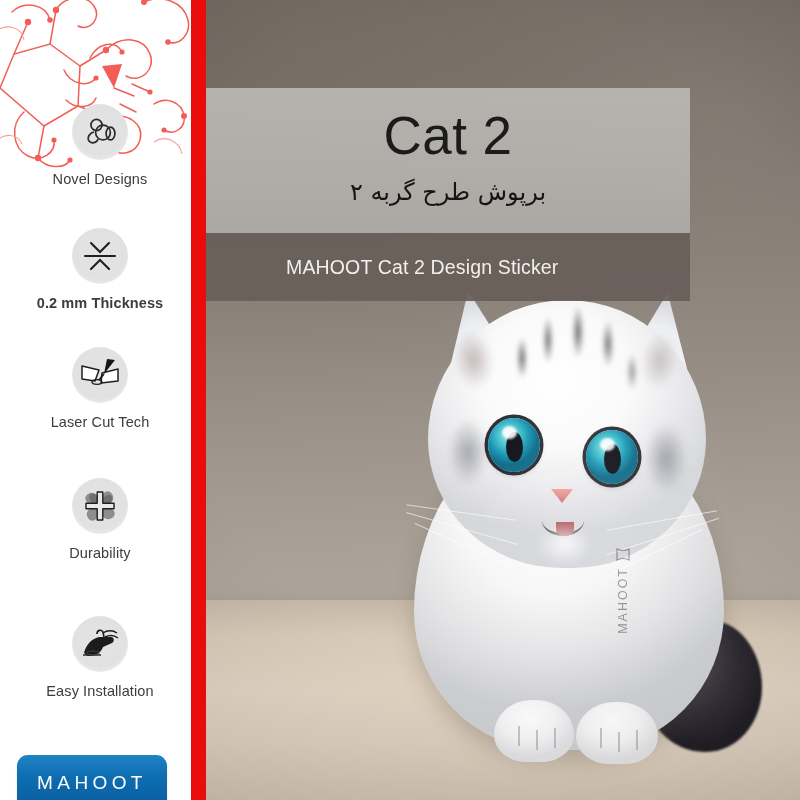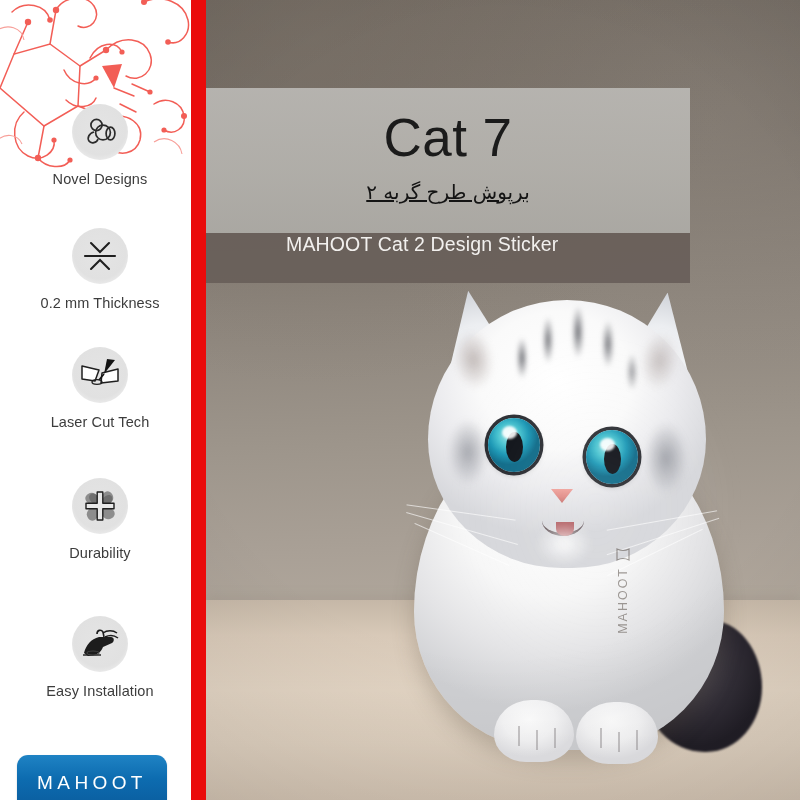--- a/index.html
+++ b/index.html
@@ -16,21 +16,21 @@
   .doodle{position:absolute;left:-6px;top:-8px;width:205px;height:185px;
           opacity:.95;pointer-events:none;}
 
   .feature{position:absolute;left:0;width:200px;text-align:center;}
   .fbadge{width:56px;height:56px;border-radius:50%;
           background:radial-gradient(circle at 50% 45%, #e4e4e4 0%, #e1e1e1 62%, #ededed 80%, #f7f7f7 100%);
           margin:0 auto;display:flex;align-items:center;justify-content:center;}
   .flabel{margin-top:11px;font-size:14.5px;color:#3c3c3c;letter-spacing:.1px;
           font-family:"Liberation Sans","DejaVu Sans",sans-serif;white-space:nowrap;}
 
-  .f0{top:104px;} .f1{top:228px;} .f2{top:347px;} .f3{top:478px;} .f4{top:616px;}
+  .f0{top:104px;} .f1{top:228px;font-weight:bold;} .f2{top:347px;} .f3{top:478px;} .f4{top:616px;}
 
   
   .brand{position:absolute;left:17px;top:755px;width:150px;height:56px;
          background:linear-gradient(180deg,#1f83c4 0%,#0d6cb0 42%,#0a5b9c 100%);
          border-radius:11px;display:flex;align-items:center;justify-content:center;
          box-shadow:0 1px 2px rgba(0,0,0,.18);}
   .brand-txt{color:#ffffff;font-size:19px;letter-spacing:4.4px;font-weight:400;
              font-family:"Liberation Sans","DejaVu Sans",sans-serif;}
 
   
@@ -146,24 +146,24 @@
           background:radial-gradient(50% 48% at 50% 46%, rgba(255,255,255,.10) 0%, rgba(255,255,255,0) 70%);
           filter:blur(6px);}
 
   
   .title-band{position:absolute;left:0;top:88px;width:484px;height:145px;
               background:linear-gradient(180deg,rgba(186,184,180,.93) 0%,rgba(180,178,173,.93) 55%,rgba(173,171,166,.93) 100%);
               display:flex;flex-direction:column;align-items:center;justify-content:center;}
   .title-main{font-size:53px;color:#1b1b1b;font-weight:400;line-height:1;
               font-family:"Liberation Sans","DejaVu Sans",sans-serif;letter-spacing:.5px;
               margin-top:-6px;}
-  .title-fa{margin-top:16px;font-size:20px;color:#141414;direction:rtl;
-            font-family:"DejaVu Sans","Liberation Sans",sans-serif;letter-spacing:0;text-decoration:underline;}
-  .sub-band{position:absolute;left:0;top:233px;width:484px;height:50px;
-            background:rgba(104,95,89,.93);display:flex;align-items:flex-start;}
+  .title-fa{margin-top:16px;font-size:24px;color:#141414;direction:rtl;
+            font-family:"DejaVu Sans","Liberation Sans",sans-serif;letter-spacing:0;}
+  .sub-band{position:absolute;left:0;top:233px;width:484px;height:68px;
+            background:rgba(104,95,89,.93);display:flex;align-items:center;}
   .sub-txt{color:#f2f0ee;font-size:19.5px;padding-left:80px;letter-spacing:.15px;
            font-family:"Liberation Sans","DejaVu Sans",sans-serif;}
 
   
   .wmark{position:absolute;left:404px;top:548px;width:26px;height:110px;
          display:flex;flex-direction:column;align-items:center;gap:6px;opacity:.5;}
   .wmark-txt{writing-mode:vertical-rl;transform:rotate(180deg);
              font-size:12.5px;letter-spacing:2px;color:#4a4038;
              font-family:"Liberation Sans","DejaVu Sans",sans-serif;}
 </style>
@@ -349,21 +349,21 @@
       <div class="k k-toe" style="left:394px;top:728px;"></div>
       <div class="k k-toe" style="left:412px;top:732px;"></div>
       <div class="k k-toe" style="left:430px;top:730px;"></div>
 
       <div class="k k-soft"></div>
     </div>
 
     <div class="bg-vign"></div>
 
     <div class="title-band">
-      <div class="title-main">Cat 7</div>
+      <div class="title-main">Cat 2</div>
       <div class="title-fa">برپوش طرح گربه ۲</div>
     </div>
 
     <div class="sub-band">
       <div class="sub-txt">MAHOOT  Cat 2 Design Sticker</div>
     </div>
 
     <div class="wmark">
       <svg width="16" height="13" viewBox="0 0 16 13">
         <path d="M2 1 C6 3 10 3 14 1 L14 12 C10 10 6 10 2 12 Z" fill="none" stroke="#4a4038" stroke-width="1.2"></path>

